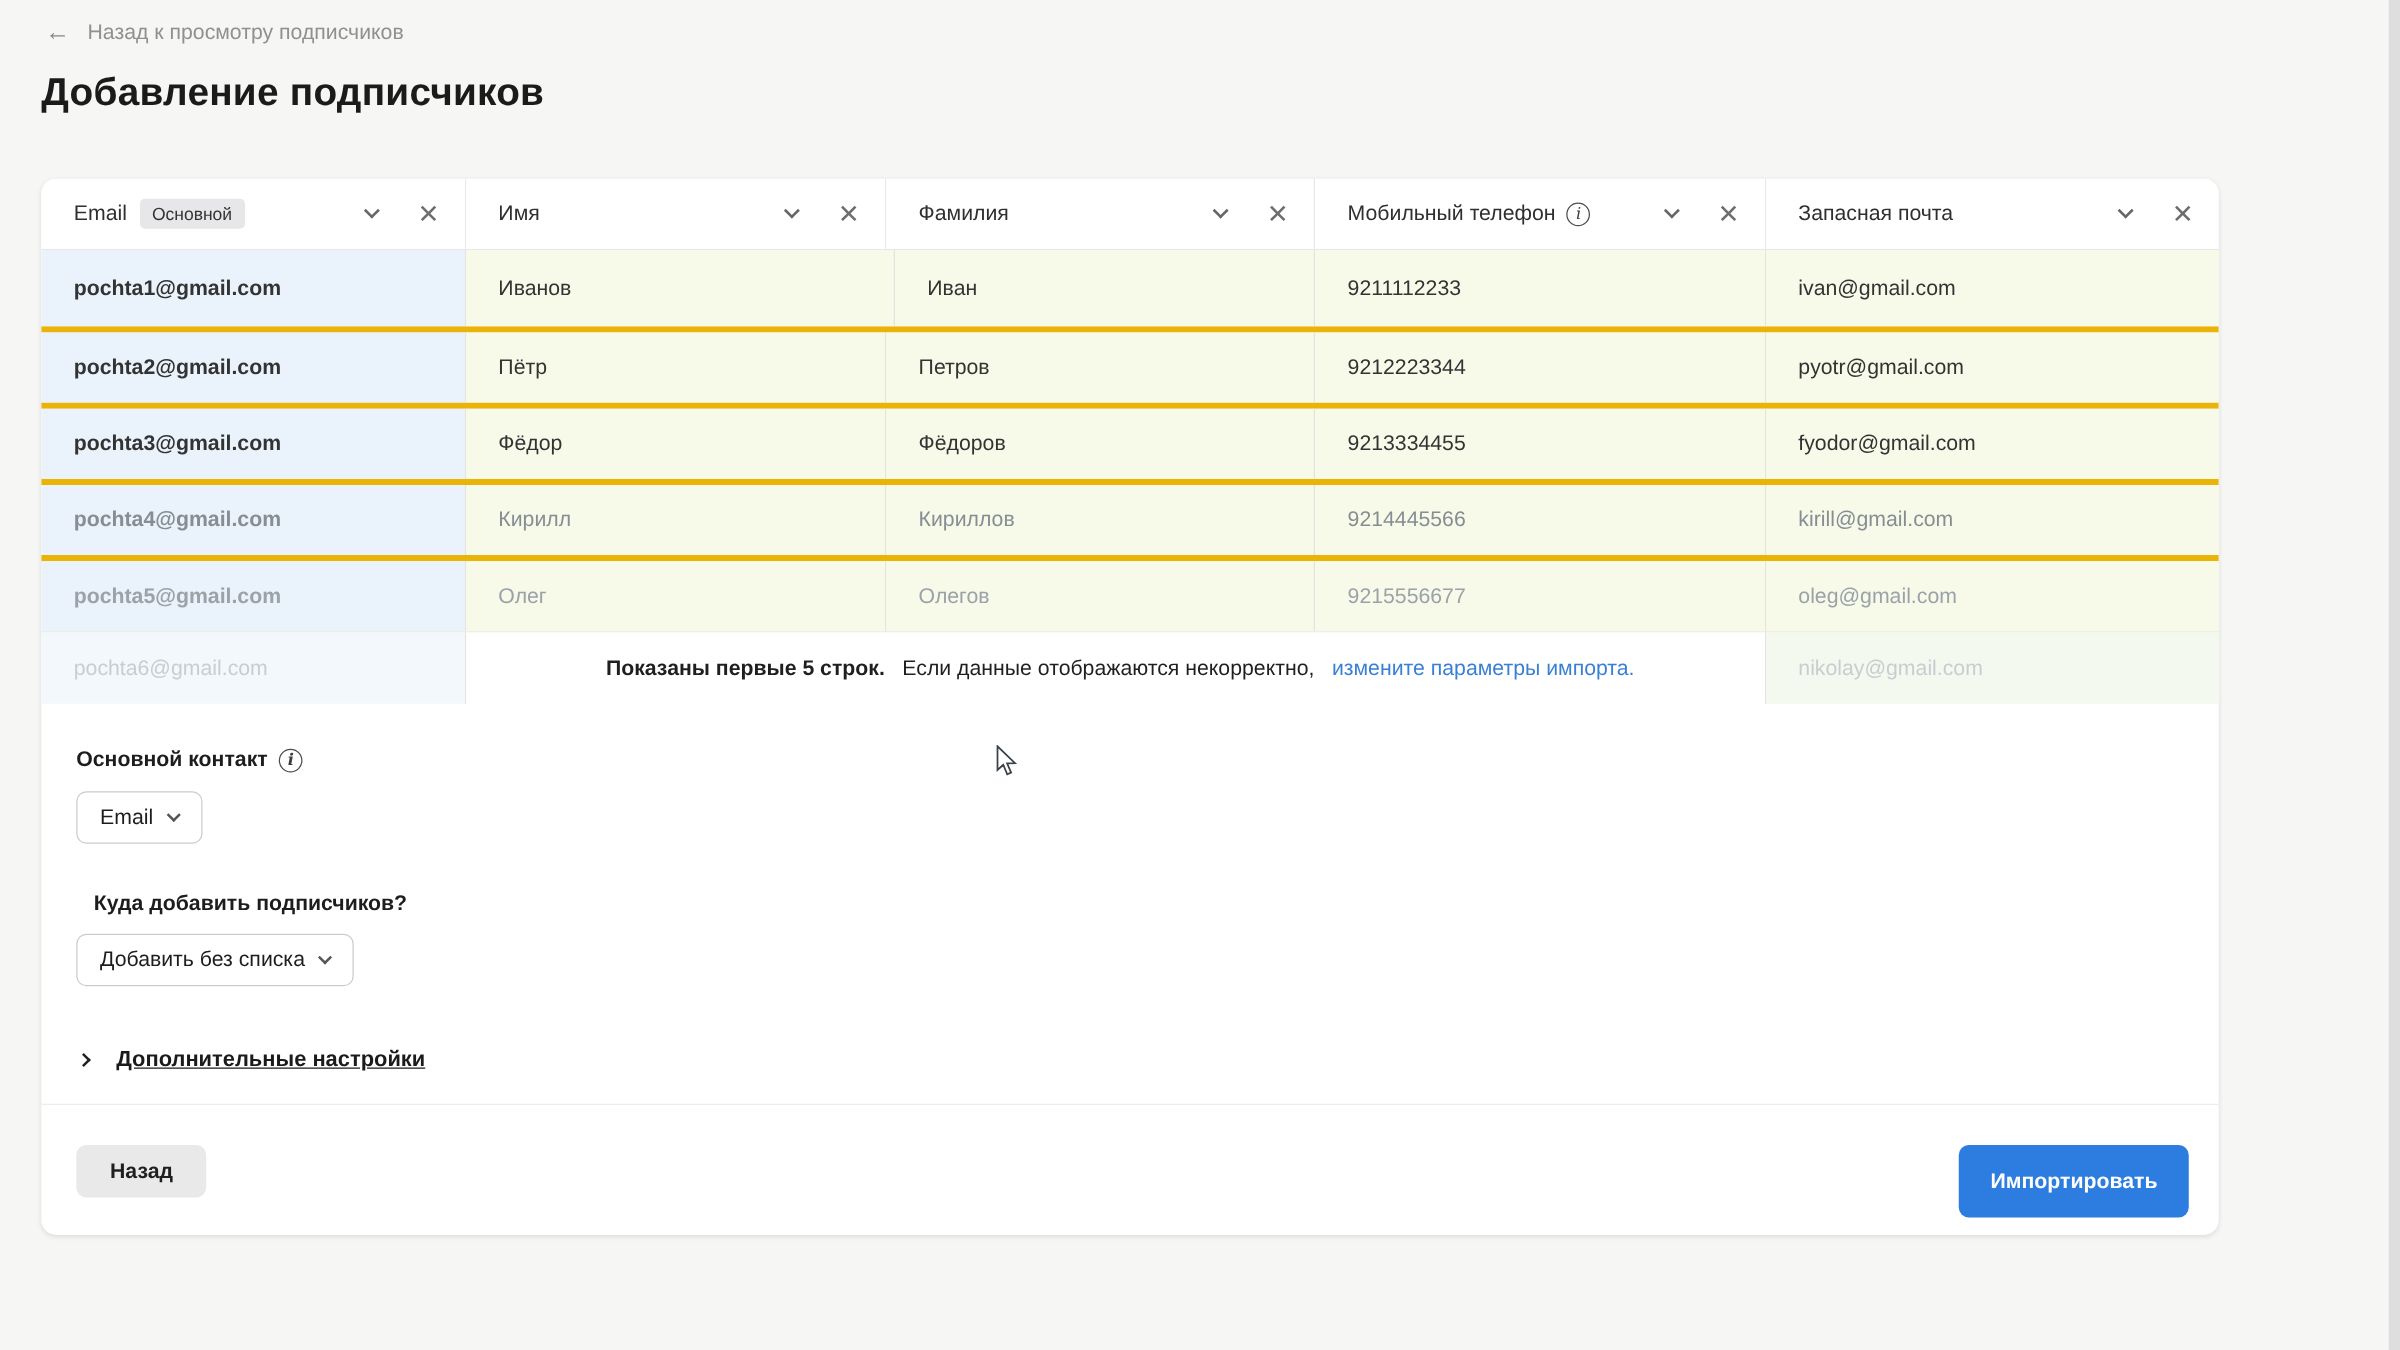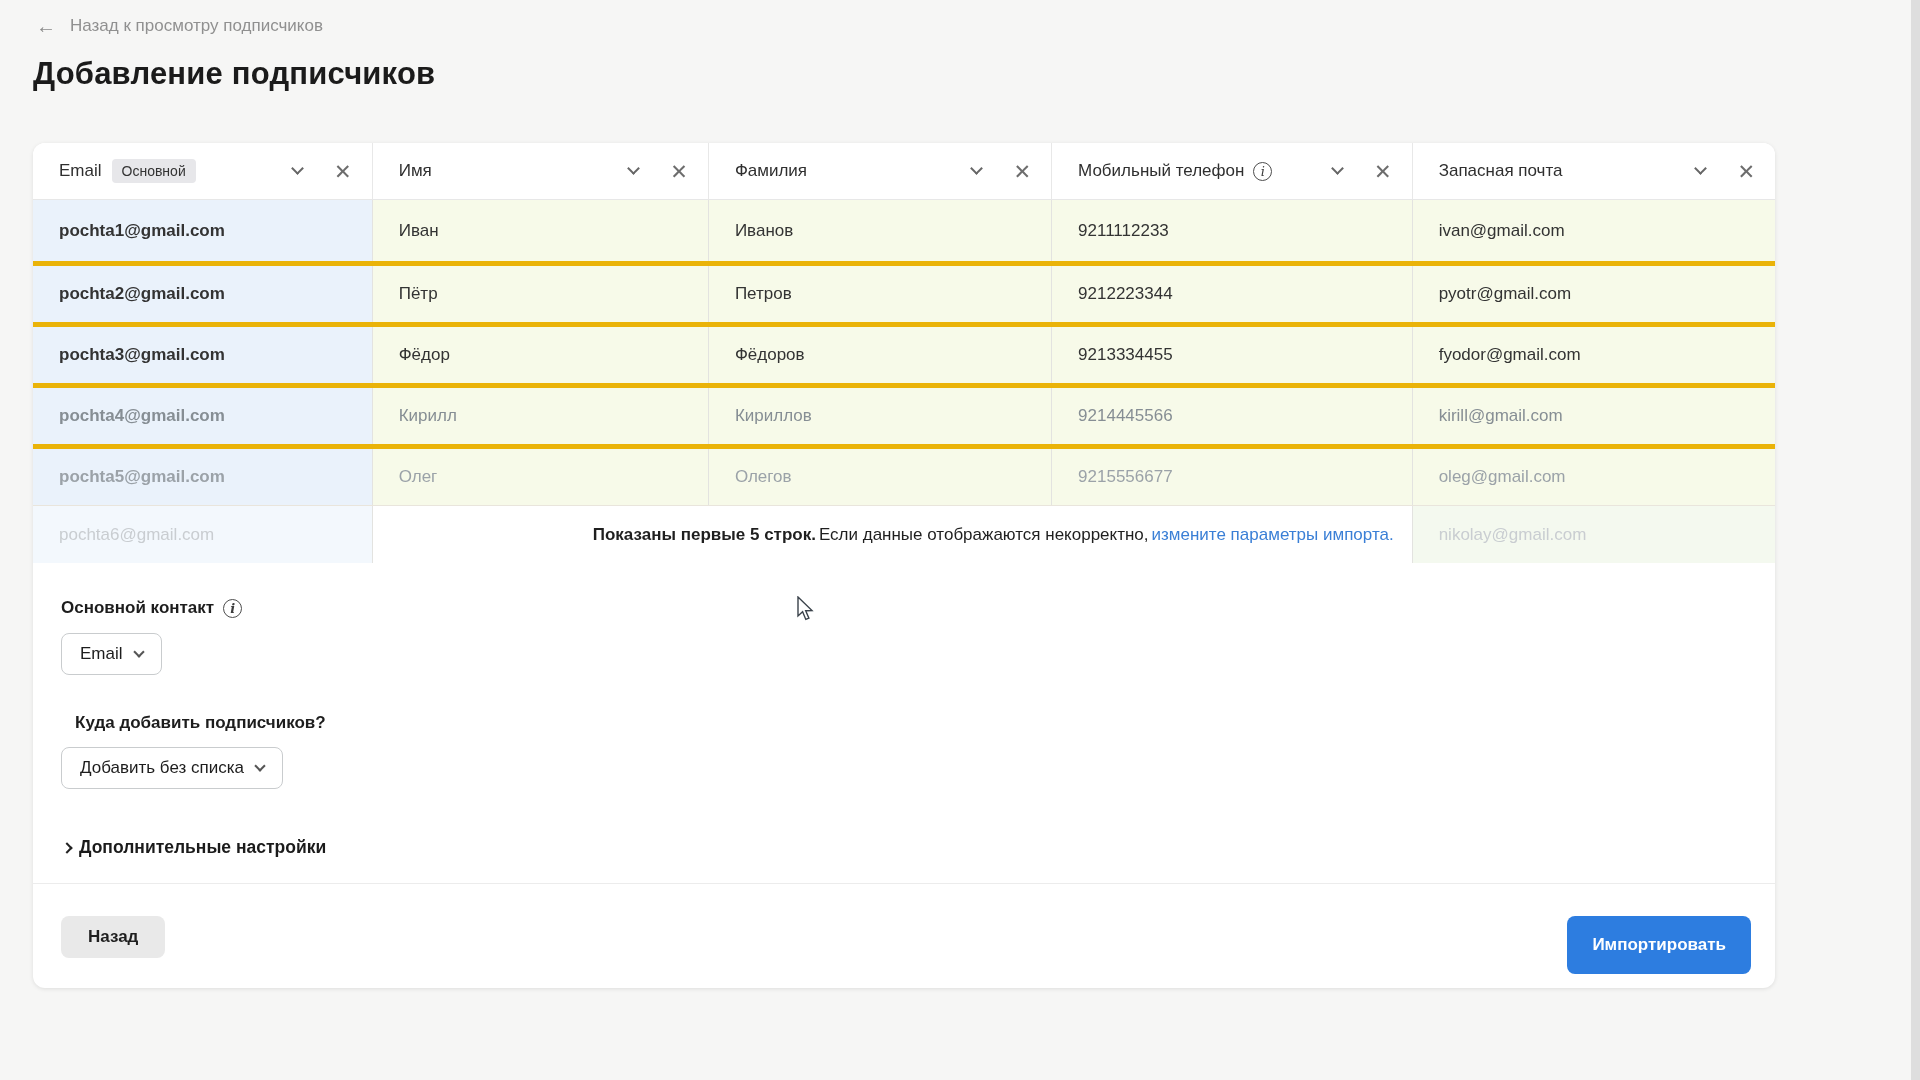--- a/index.html
+++ b/index.html
@@ -81,22 +81,22 @@
   .bg-green { background: #f7fae9; }
   .fade0 .cell, .fade1 .cell, .fade2 .cell { color: #333; }
   .fade3 .cell { color: #868e94; }
   .fade4 .cell { color: #9ba2a8; }
   .last-row { display: flex; height: 58px; border-top: 1px solid #e9e5dc; }
   .last-row .cell { height: 100%; }
   .bg-blue-light  { background: #f3f8fd; }
   .bg-green-light { background: #f4f9ef; }
   .faded-text { color: #c9cdd1; }
   .note-cell {
-    justify-content: flex-end; background: #ffffff; color: #1f1f1f;
-    font-size: 17px; gap: 3px;
+    justify-content: center; background: #ffffff; color: #1f1f1f;
+    font-size: 17px; gap: 14px;
   }
   .note-bold { font-weight: bold; }
   .note-link { color: #3a7fd6; cursor: pointer; text-decoration: none; }
   
   .ctl-label-row {
     position: absolute; left: 28px; top: 455px;
     display: flex; align-items: center;
     font-size: 17px; font-weight: bold; color: #1d1d1d;
   }
   .select-btn {
@@ -109,22 +109,22 @@
   }
   .select-btn .chev { width: 8px; height: 8px; margin-top: -4px; border-color: #555; }
   #primary-select { top: 490px; }
   .ctl-label2 {
     position: absolute; left: 42px; top: 570px;
     font-size: 17px; font-weight: bold; color: #1d1d1d;
   }
   #list-select { top: 604px; }
   .advanced {
     position: absolute; left: 30px; top: 694px;
-    display: flex; align-items: center; gap: 8px;
-    font-size: 17.5px; font-weight: bold; color: #1b1b1b; cursor: pointer;
+    display: flex; align-items: center; gap: 22px;
+    font-size: 17.5px; font-weight: bold; color: #1b1b1b; cursor: pointer; text-decoration: underline;
   }
   .chev-right {
     width: 8px; height: 8px;
     border-right: 2.5px solid #222; border-bottom: 2.5px solid #222;
     transform: rotate(-45deg); display: inline-block;
   }
   
   .card-footer {
     position: absolute; left: 0; top: 740px; width: 100%; height: 105px;
     border-top: 1px solid #ececec;
@@ -188,22 +188,22 @@
       <div class="hcell c5">
         <span class="hlabel">Запасная почта</span>
         <span class="chev"></span>
         <span class="close-x">✕</span>
       </div>
     </div>
 
   <div class="tbody" id="tbody">
       <div class="trow fade0">
         <div class="cell c1 bg-blue">pochta1@gmail.com</div>
+        <div class="cell c3 bg-green">Иванов</div>
         <div class="cell c2 bg-green">Иван</div>
-        <div class="cell c3 bg-green">Иванов</div>
         <div class="cell c4 bg-green">9211112233</div>
         <div class="cell c5 bg-green">ivan@gmail.com</div>
       </div>
       <div class="trow fade1">
         <div class="cell c1 bg-blue">pochta2@gmail.com</div>
         <div class="cell c2 bg-green">Пётр</div>
         <div class="cell c3 bg-green">Петров</div>
         <div class="cell c4 bg-green">9212223344</div>
         <div class="cell c5 bg-green">pyotr@gmail.com</div>
       </div>

